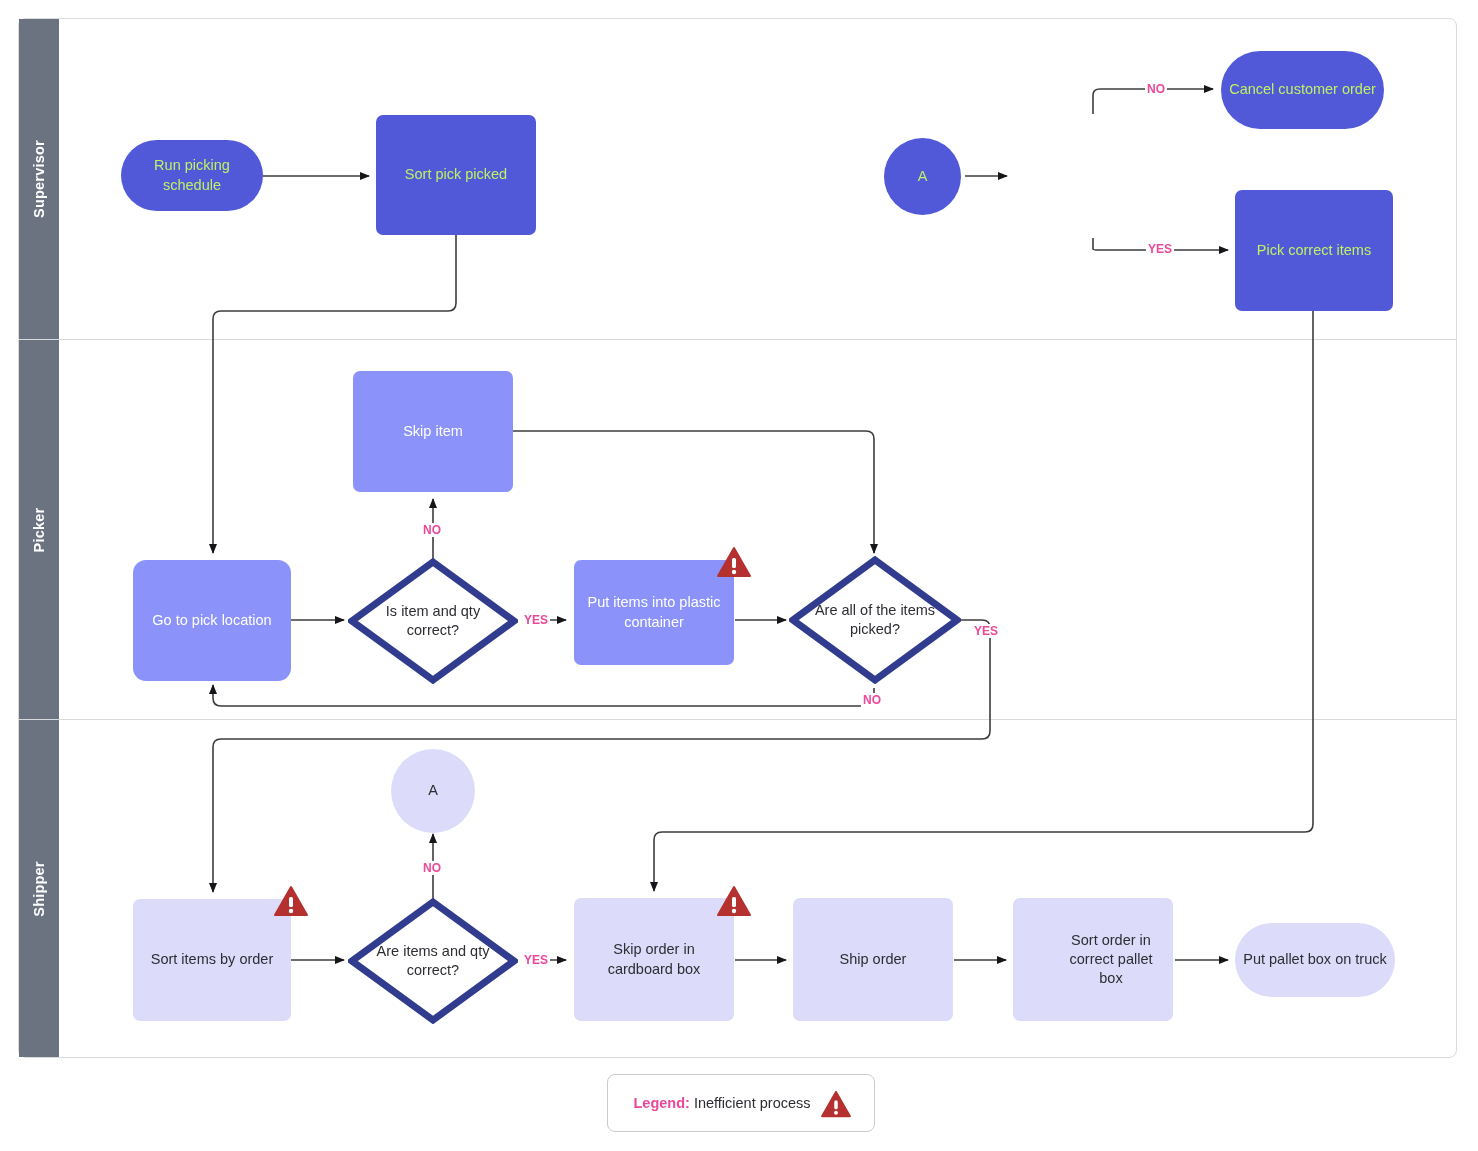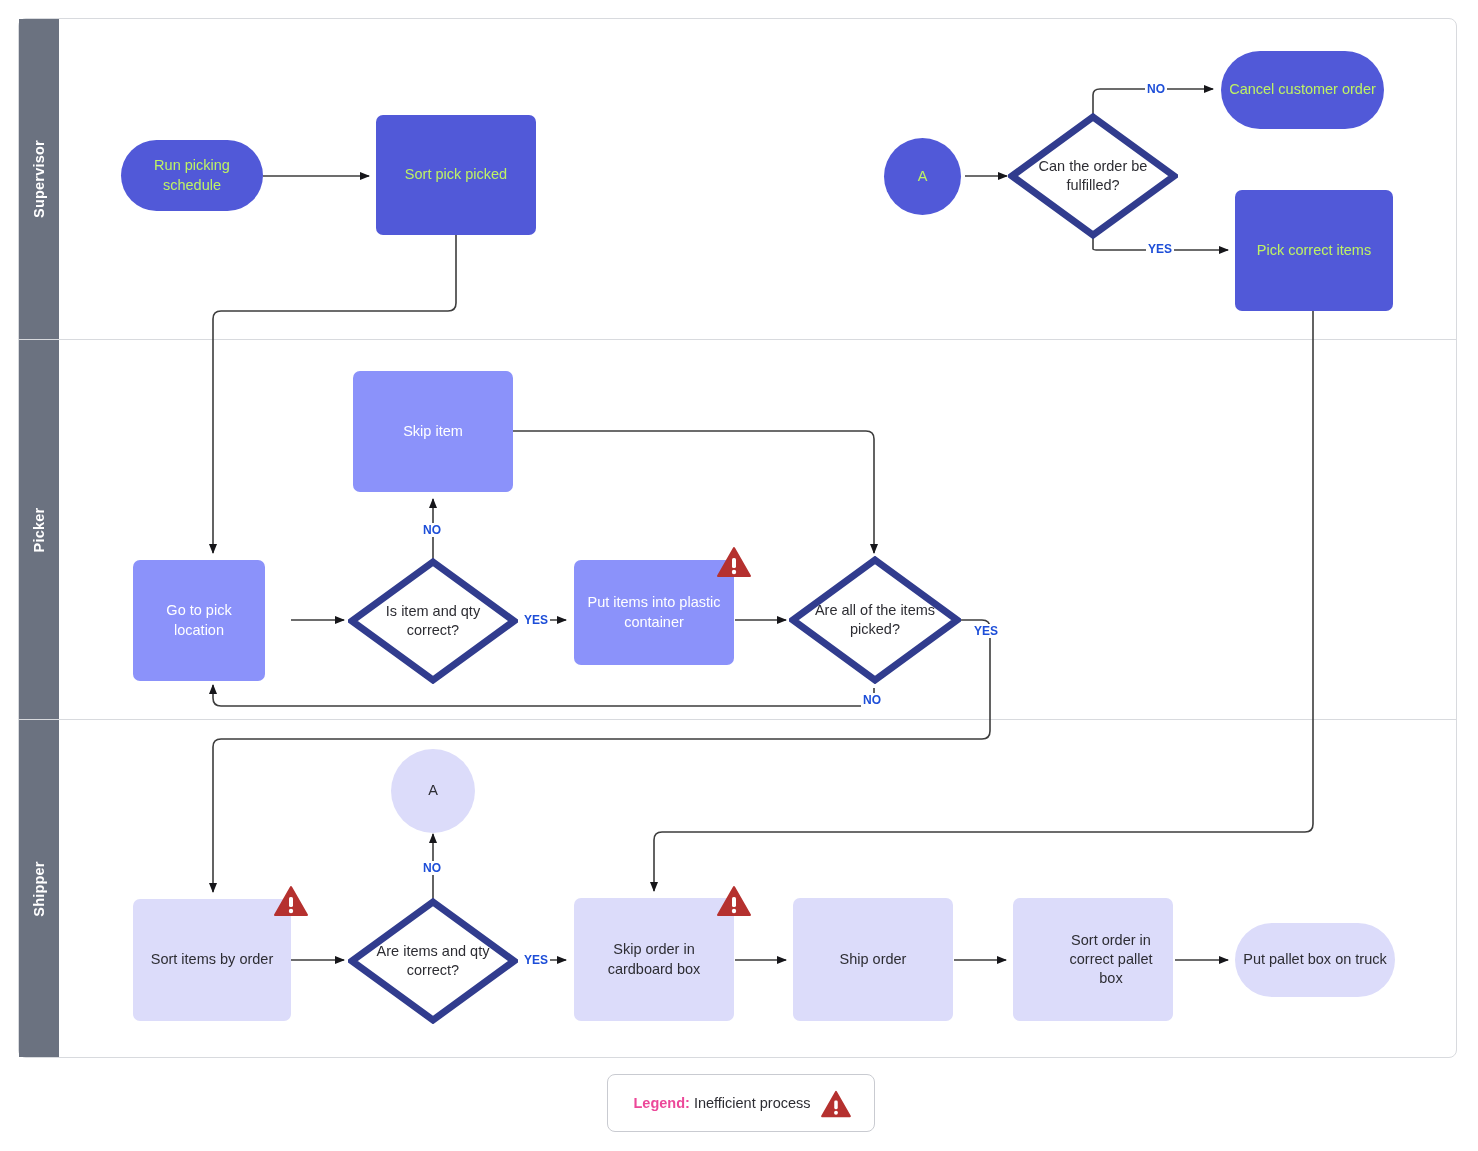--- a/index.html
+++ b/index.html
@@ -79,21 +79,21 @@
     position: absolute; left: 0; top: 0; width: 100%; height: 100%;
   }
   .decision .dtext {
     position: relative; z-index: 2;
     text-align: center; font-size: 14.5px; line-height: 1.3;
     color: #2d2d33; width: 78%;
   }
   
   .elabel {
     position: absolute;
-    font-size: 12px; font-weight: bold; color: #1d4ed8;
+    font-size: 12px; font-weight: bold; color: #ec4899;
     background: #ffffff; padding: 0 2px;
     z-index: 4; white-space: nowrap;
   }
   
   .warn { position: absolute; z-index: 6; width: 34px; height: 32px; }
   
   .legend {
     position: absolute;
     left: 607px; top: 1074px;
     width: 268px; height: 58px;
@@ -184,34 +184,28 @@
       <path d="M1175,960 L1228,960" marker-end="url(#ah)"></path>
     </g>
   </svg>
 
   <div class="node term fill-dark" style="left:121px; top:140px; width:142px; height:71px;">Run picking schedule</div>
 
   <div class="node proc fill-dark" style="left:376px; top:115px; width:160px; height:120px;">Sort pick picked</div>
 
   <div class="node circ fill-dark" style="left:884px; top:138px; width:77px; height:77px;">A</div>
 
-  <div class="decision" style="left:1008px; top:113px; width:170px; height:126px;">
-    <svg class="dia" viewBox="0 0 170 126" preserveAspectRatio="none">
-      <polygon points="85,4 166,63 85,122 4,63" fill="#ffffff" stroke="#313c8e" stroke-width="7"></polygon>
-    </svg>
-    <div class="dtext">Can the order be fulfilled?</div>
-  </div>
 
   <div class="node term fill-dark" style="left:1221px; top:51px; width:163px; height:78px;">Cancel customer order</div>
 
   <div class="node proc fill-mid" style="left:353px; top:371px; width:160px; height:121px;">Skip item</div>
 
   <div class="node proc fill-dark" style="left:1235px; top:190px; width:158px; height:121px;">Pick correct items</div>
 
-  <div class="node proc fill-mid" style="left:133px; top:560px; width:132px; height:121px;">Go to pick location</div>
+  <div class="node proc fill-mid" style="left:133px; top:560px; width:158px; height:121px;border-radius:13px;">Go to pick location</div>
 
   <div class="decision" style="left:348px; top:558px; width:170px; height:126px;">
     <svg class="dia" viewBox="0 0 170 126" preserveAspectRatio="none">
       <polygon points="85,4 166,63 85,122 4,63" fill="#ffffff" stroke="#313c8e" stroke-width="7"></polygon>
     </svg>
     <div class="dtext">Is item and qty correct?</div>
   </div>
 
   <div class="node proc fill-mid" style="left:574px; top:560px; width:160px; height:105px;">Put items into plastic container</div>
 

